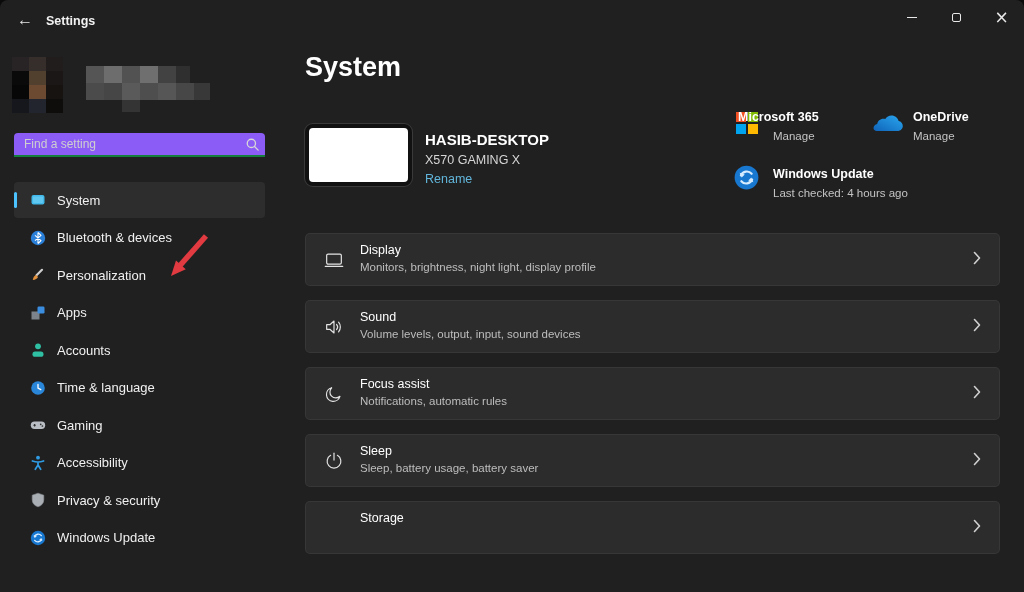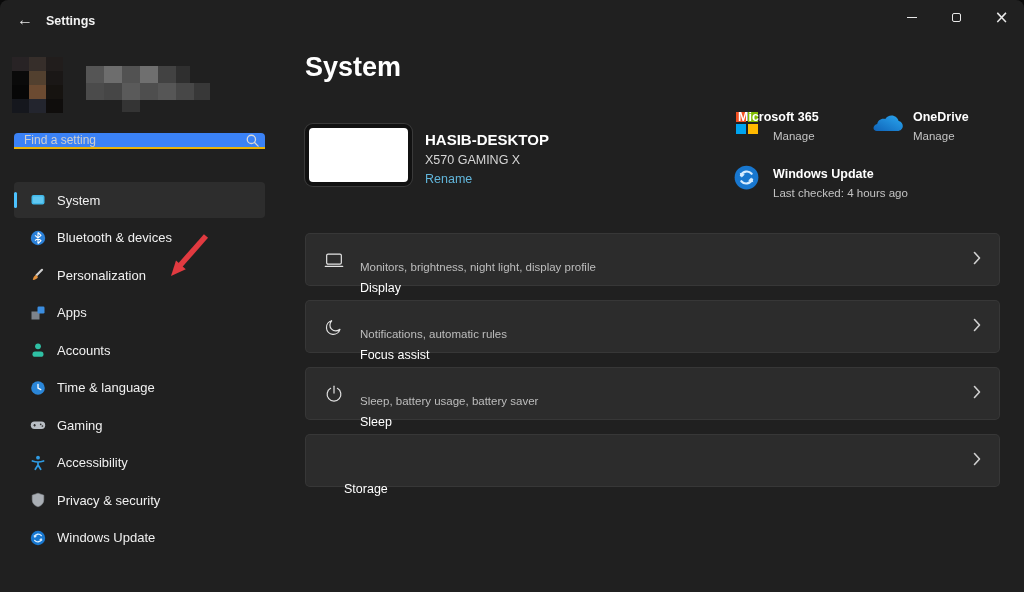--- a/index.html
+++ b/index.html
@@ -13,21 +13,21 @@
   .win-controls { position:absolute; right:0; top:0; height:34px; display:flex; }
   .win-btn { width:45px; height:34px; display:flex; align-items:center; justify-content:center; background:none; border:none; color:#e8e8e8; cursor:pointer; }
   .min-glyph { width:10px; height:1px; background:#e8e8e8; display:block; }
   .max-glyph { width:9px; height:9px; border:1px solid #e8e8e8; border-radius:2px; display:block; }
   .close-glyph { font-size:17px; line-height:1; font-family:"DejaVu Sans",sans-serif; }
 
   
   .sidebar { position:absolute; left:0; top:40px; width:290px; bottom:0; }
   .profile { position:absolute; left:12px; top:17px; width:210px; height:60px; }
   .px { position:absolute; }
-  .searchbox { position:absolute; left:14px; top:93px; width:251px; height:16px; background:#3b82f6; border-radius:4px 4px 0 0; border-bottom:2px solid #eab308; display:flex; align-items:center; }
+  .searchbox { position:absolute; left:14px; top:93px; width:251px; height:24px; background:#8b5cf6; border-radius:4px 4px 0 0; border-bottom:2px solid #15803d; display:flex; align-items:center; }
   .searchbox input { flex:1; background:transparent; border:none; outline:none; color:#e8e8e8; font-size:12px; padding:0 10px; font-family:inherit; }
   .searchbox input::placeholder { color:#cfcfcf; }
   .search-ic { width:26px; display:flex; justify-content:center; }
 
   .nav { position:absolute; left:14px; top:142px; width:251px; }
   .nav-item { position:relative; height:36px; margin-bottom:1.5px; display:flex; align-items:center; padding-left:16px; border-radius:4px; cursor:pointer; }
   .nav-item.selected { background:#2d2d2d; }
   .nav-item.selected::before { content:""; position:absolute; left:0; top:10px; width:3px; height:16px; border-radius:2px; background:#4cc2ff; }
   .nav-ic { width:16px; height:16px; display:flex; align-items:center; justify-content:center; }
   .nav-label { margin-left:11px; font-size:13px; color:#f0f0f0; }
@@ -39,24 +39,24 @@
   .dev-model { position:absolute; left:425px; top:153px; font-size:12.5px; color:#d6d6d6; }
   .dev-rename { position:absolute; left:425px; top:172px; font-size:12.5px; color:#61b5da; cursor:pointer; }
 
   .svc-ic { position:absolute; }
   .svc-title { position:absolute; font-size:12.5px; font-weight:700; color:#fff; cursor:default; }
   .svc-sub { position:absolute; font-size:11.5px; color:#c3c3c3; cursor:pointer; }
 
   .rows { position:absolute; left:305px; top:233px; width:695px; }
   .row-card { position:relative; height:53px; margin-bottom:14px; background:#2c2c2c; border:1px solid rgba(255,255,255,0.055); border-radius:5px; cursor:pointer; }
   .row-ic { position:absolute; left:17px; top:50%; transform:translateY(-50%); width:22px; height:22px; }
-  .row-title { position:absolute; left:54px; top:9px; font-size:12.5px; color:#fff;margin-top:38px; }
+  .row-title { position:absolute; left:54px; top:9px; font-size:12.5px; color:#fff; }
   .row-sub { position:absolute; left:54px; top:27px; font-size:11.5px; color:#bdbdbd; }
   .row-chev { position:absolute; right:18px; top:50%; transform:translateY(-50%); }
-  .row-card.no-icon .row-title { left:38px; }
+  .row-card.no-icon .row-title { left:54px; }
 
   .red-arrow { position:absolute; left:150px; top:224px; pointer-events:none; }
 </style>
 </head>
 <body>
 
 <div class="window">
 
   <div class="titlebar">
     <button class="back-btn"><span>←</span></button>
@@ -279,20 +279,34 @@
               <path d="M2.5 19 H21.5"></path>
             </svg>
         </span>
         <span class="row-title">Display</span>
         <span class="row-sub">Monitors, brightness, night light, display profile</span>
         <span class="row-chev"><svg width="8" height="14" viewBox="0 0 8 14" fill="none">
               <polyline points="1.5,1.5 6.5,7 1.5,12.5" stroke="#d0d0d0" stroke-width="1.6" stroke-linecap="round" stroke-linejoin="round"></polyline>
             </svg></span>
       </div>
 
+      <div class="row-card">
+        <span class="row-ic">
+          <svg width="22" height="22" viewBox="0 0 24 24" fill="none" stroke="#e3e3e3" stroke-width="1.3" stroke-linecap="round" stroke-linejoin="round">
+              <path d="M4 9.5 v5 h3.5 l4.5 4 v-13 l-4.5 4 z"></path>
+              <path d="M14.8 9.2 a4.3 4.3 0 0 1 0 5.6"></path>
+              <path d="M17 6.8 a8 8 0 0 1 0 10.4"></path>
+            </svg>
+        </span>
+        <span class="row-title">Sound</span>
+        <span class="row-sub">Volume levels, output, input, sound devices</span>
+        <span class="row-chev"><svg width="8" height="14" viewBox="0 0 8 14" fill="none">
+              <polyline points="1.5,1.5 6.5,7 1.5,12.5" stroke="#d0d0d0" stroke-width="1.6" stroke-linecap="round" stroke-linejoin="round"></polyline>
+            </svg></span>
+      </div>
 
 
       <div class="row-card">
         <span class="row-ic">
           <svg width="22" height="22" viewBox="0 0 24 24" fill="none" stroke="#e3e3e3" stroke-width="1.3" stroke-linecap="round" stroke-linejoin="round">
               <path d="M18.5 14.5 A7.5 7.5 0 1 1 9.5 5.2 a6.3 6.3 0 0 0 9 9.3 z"></path>
             </svg>
         </span>
         <span class="row-title">Focus assist</span>
         <span class="row-sub">Notifications, automatic rules</span>

